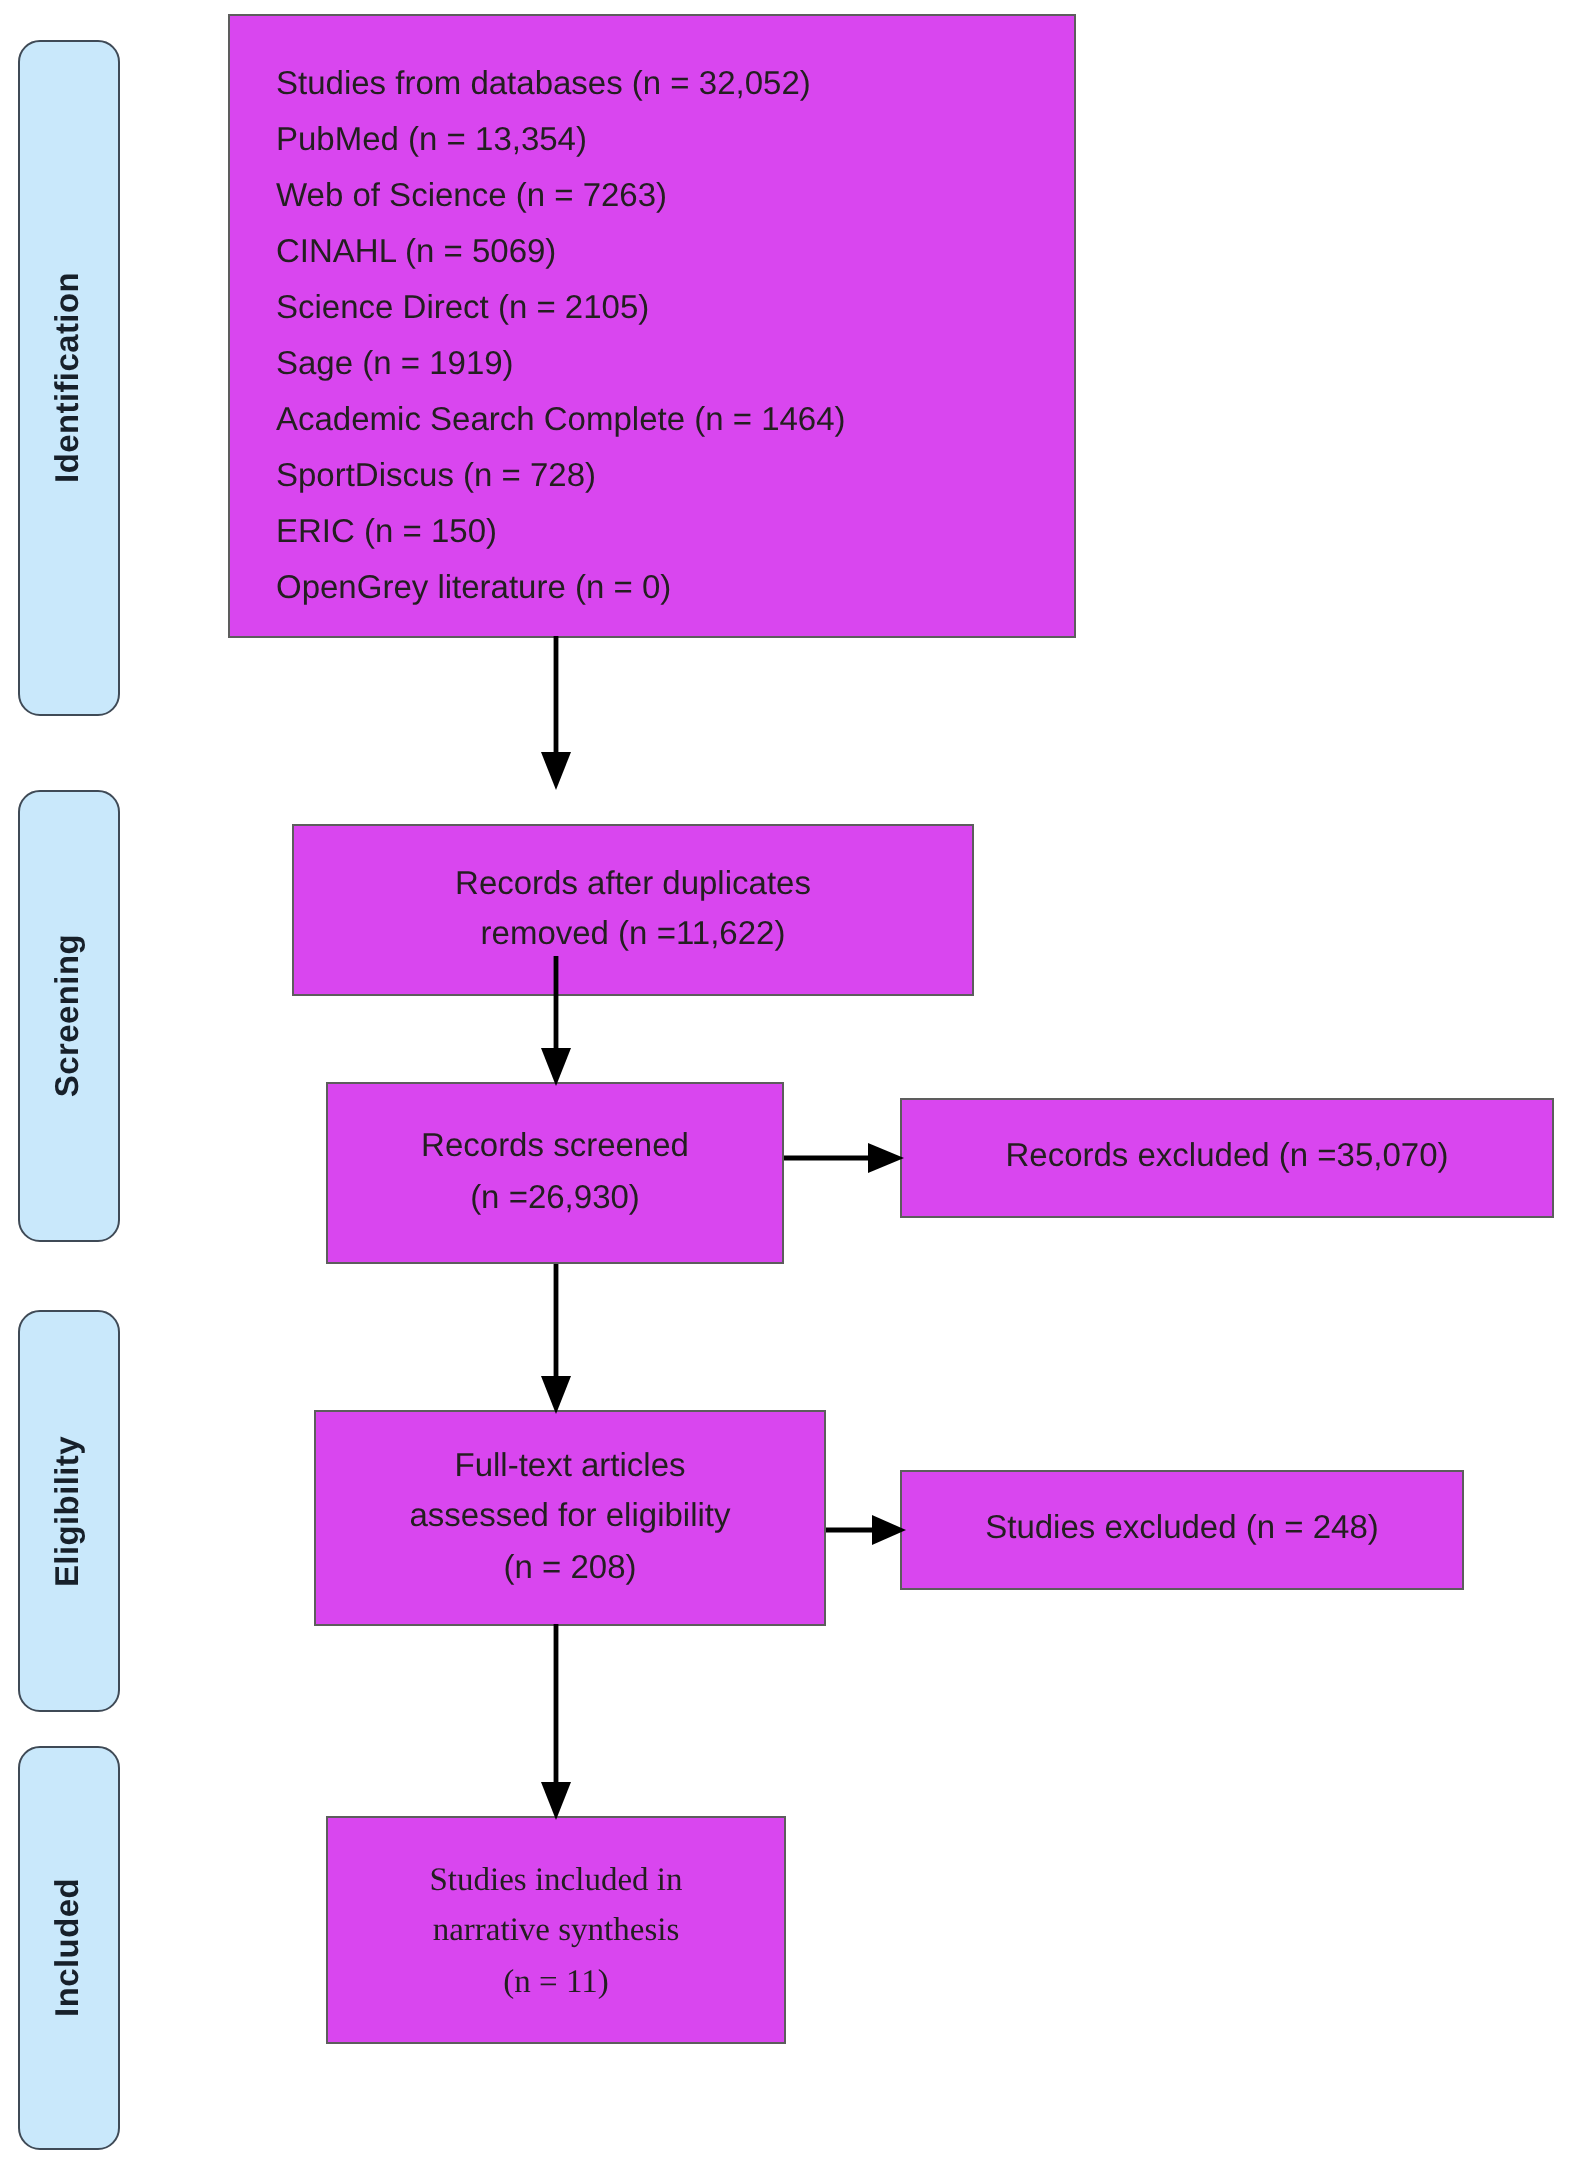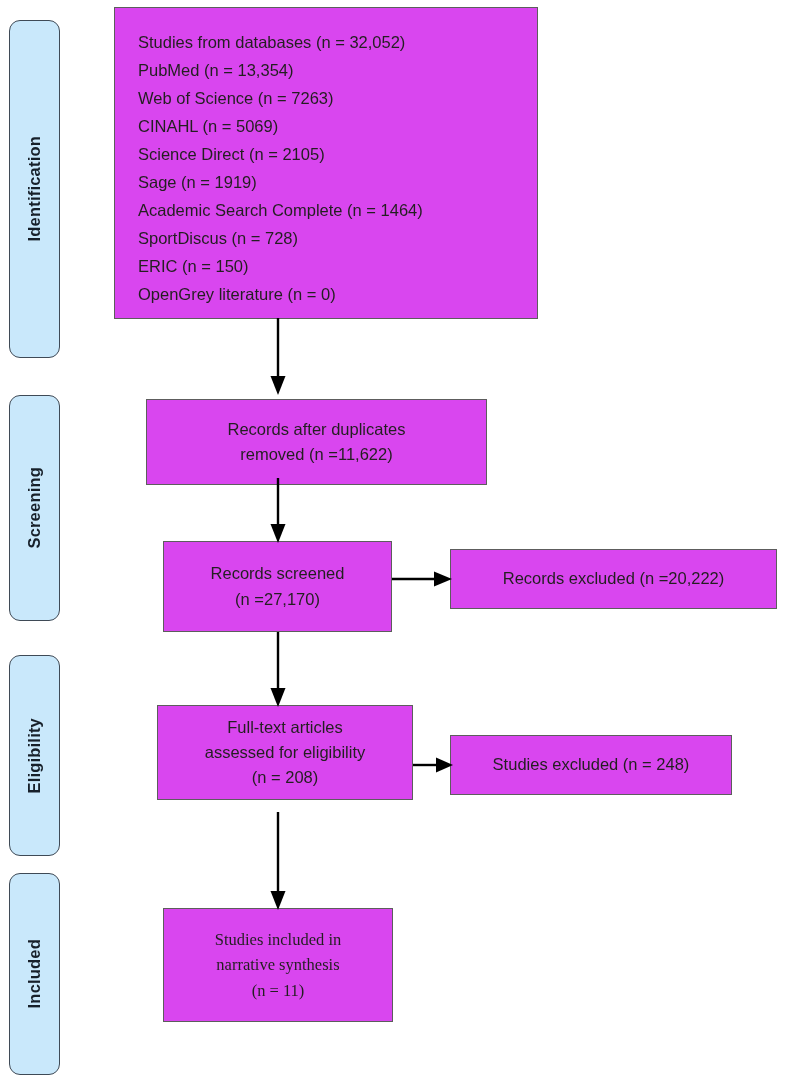--- a/index.html
+++ b/index.html
@@ -106,35 +106,35 @@
 Web of Science (n = 7263)
 CINAHL (n = 5069)
 Science Direct (n = 2105)
 Sage (n = 1919)
 Academic Search Complete (n = 1464)
 SportDiscus (n = 728)
 ERIC (n = 150)
 OpenGrey literature (n = 0)</span>
   </div>
 
-  <div class="flow-box center-text" style="left:146px; top:399px; width:341px; height:86px;">
+  <div class="flow-box center-text" style="left:146px; top:412px; width:341px; height:86px;">
     <span class="box-text">Records after duplicates
 removed (n =11,622)</span>
   </div>
 
   <div class="flow-box center-text" style="left:163px; top:541px; width:229px; height:91px;">
     <span class="box-text">Records screened
-(n =27,170)</span>
+(n =26,930)</span>
   </div>
 
   <div class="flow-box center-text" style="left:450px; top:549px; width:327px; height:60px;">
-    <span class="box-text">Records excluded (n =20,222)</span>
+    <span class="box-text">Records excluded (n =35,070)</span>
   </div>
 
-  <div class="flow-box center-text" style="left:157px; top:705px; width:256px; height:95px;">
+  <div class="flow-box center-text" style="left:157px; top:705px; width:256px; height:108px;">
     <span class="box-text">Full-text articles
 assessed for eligibility
 (n = 208)</span>
   </div>
 
   <div class="flow-box center-text" style="left:450px; top:735px; width:282px; height:60px;">
     <span class="box-text">Studies excluded (n = 248)</span>
   </div>
 
   <div class="flow-box center-text" style="left:163px; top:908px; width:230px; height:114px;font-family:Liberation Serif, serif;">

